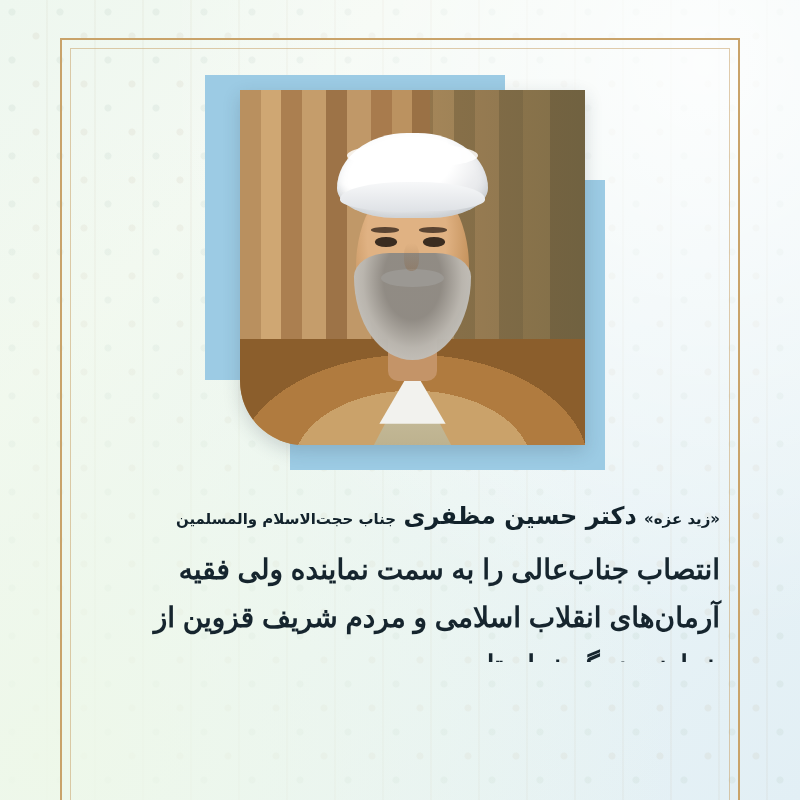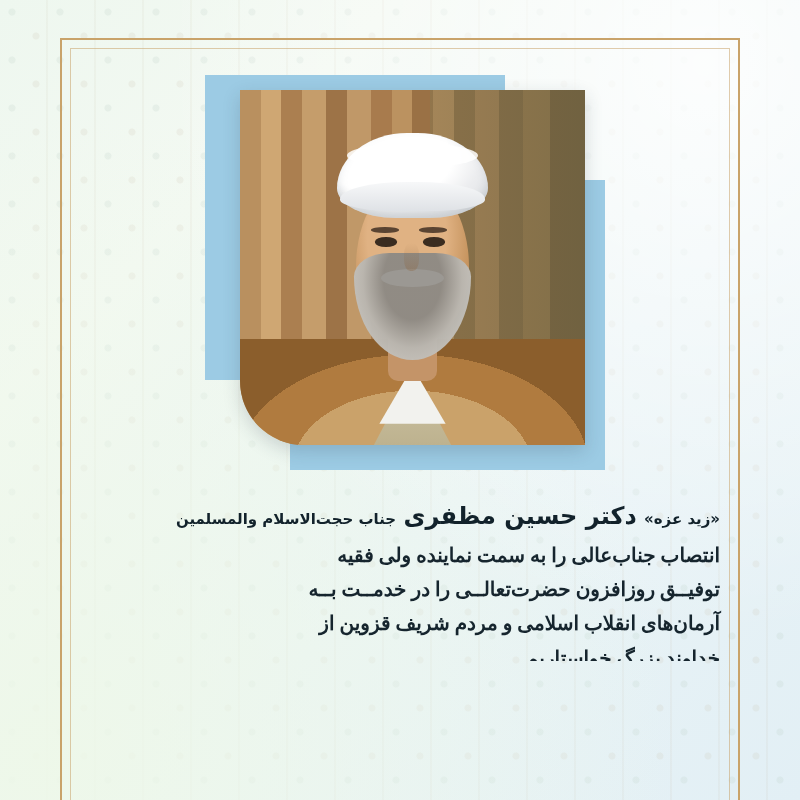--- a/index.html
+++ b/index.html
@@ -232,23 +232,23 @@
   #name-line .name-big {
     font-size: 24px;
     font-weight: 700;
   }
   #name-line .honorific {
     font-size: 15px;
     font-weight: 700;
   }
 
   #body-text {
-    margin-top: 4px;
-    font-family: Liberation Serif, serif;
-    font-size: 20px;
+    margin-top: 12px;
+    font-family: Liberation Sans, sans-serif;
+    font-size: 28px;
     font-weight: 700;
     line-height: 1.72;
     color: #16252e;
     text-align: justify;
     text-align-last: right;
   }
   #body-text .line {
     display: block;
     white-space: nowrap;
   }
@@ -295,19 +295,18 @@
   <div id="text-block">
 
     <div id="name-line">
       <span class="honorific">«زید عزه»</span>
       <span class="name-big">دکتر حسین مظفری</span>
       <span class="title-small">جناب حجت‌الاسلام والمسلمین</span>
     </div>
 
     <div id="body-text">
       <span class="line">انتصاب جناب‌عالی را به سمت نماینده ولی فقیه</span>
-      <span class="line">توفیــق روزافزون حضرت‌تعالــی را در خدمــت بــه</span>
       <span class="line">آرمان‌های انقلاب اسلامی و مردم شریف قزوین از</span>
       <span class="line clipped">خداوند بزرگ خواستاریم.</span>
     </div>
 
   </div>
 </div>
 
 </body></html>

